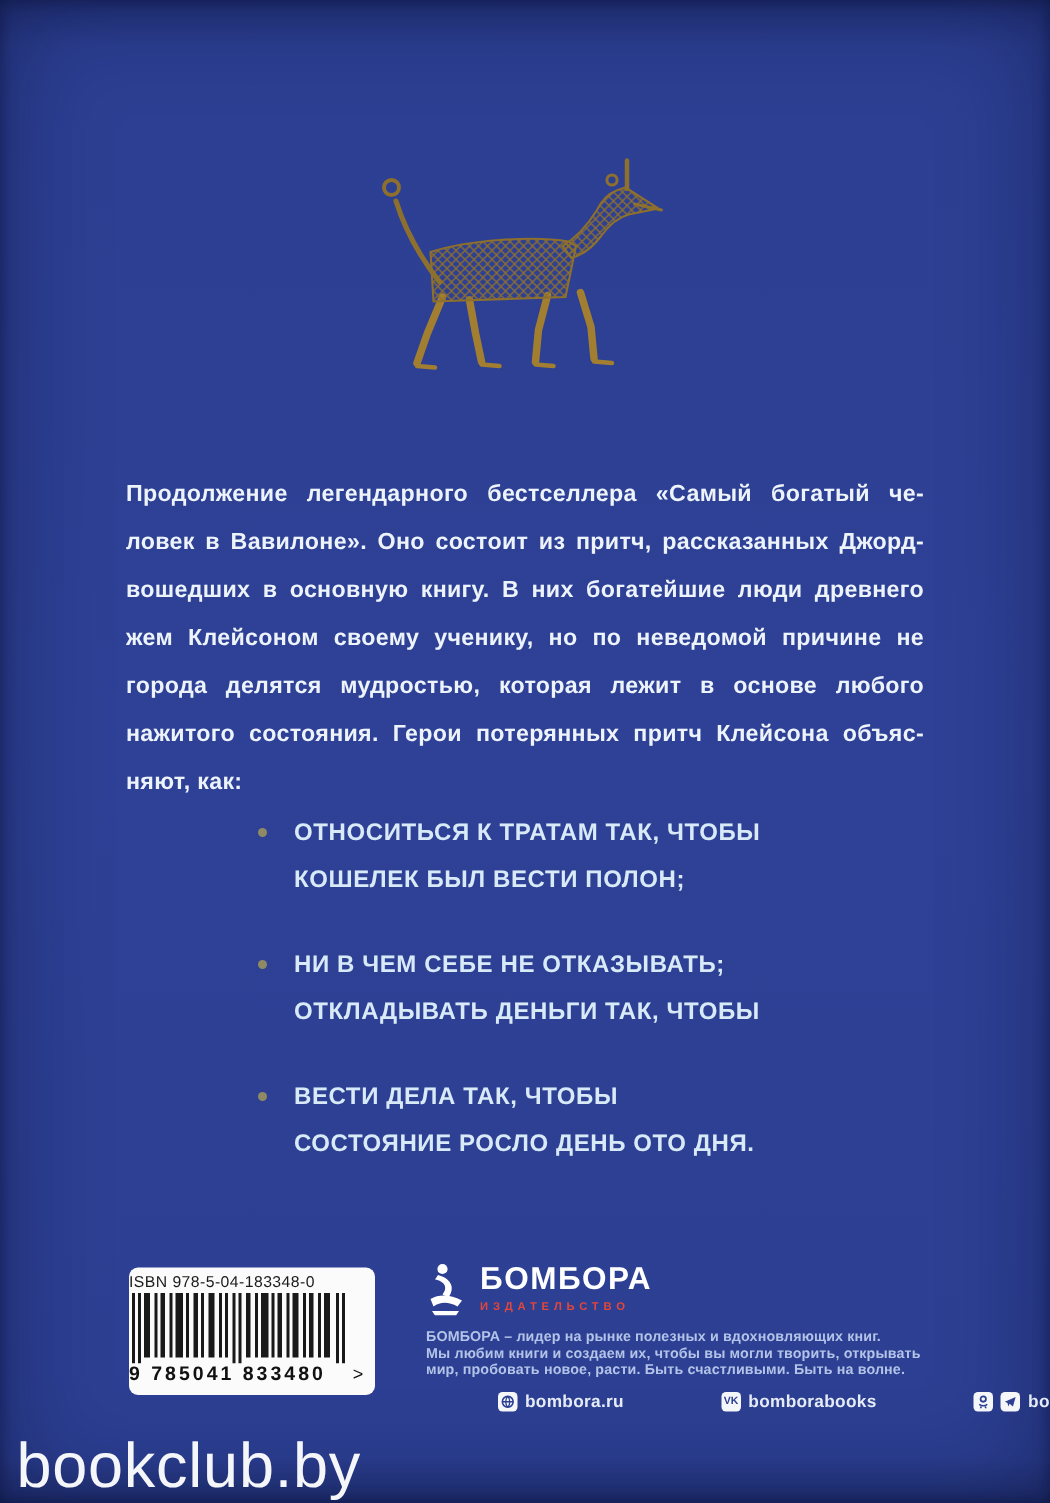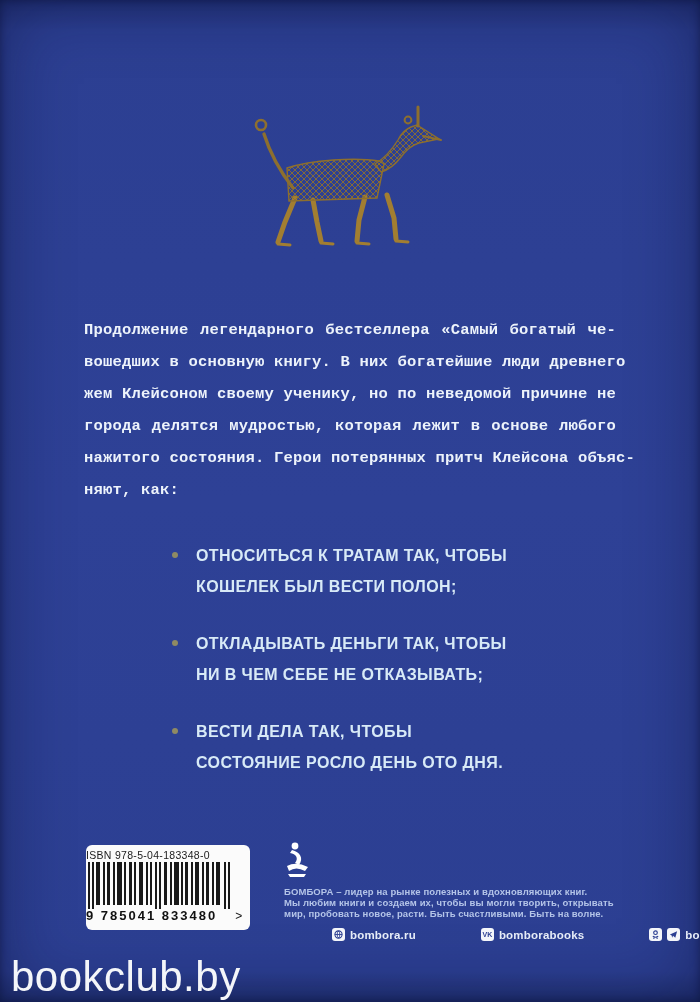--- a/index.html
+++ b/index.html
@@ -10,21 +10,21 @@
   }
   .cover{
     position:absolute;inset:0;
     background:linear-gradient(180deg,#24357e 0%,#2c3f92 3%,#2e4196 50%,#2c3f92 97%,#223376 100%);
     box-shadow:inset 0 0 70px rgba(8,14,50,.45), inset 0 0 10px rgba(5,10,40,.5);
   }
   
   .dragon{position:absolute;left:247px;top:98px;width:212px;height:155px;}
   
   .desc{position:absolute;left:84px;top:314px;width:532px;color:#edf3fb;
-        font-size:15.5px;font-weight:bold;letter-spacing:.2px;font-family:Liberation Mono, monospace;}
+        font-size:15.5px;font-weight:bold;letter-spacing:.2px;}
   .para-line{line-height:32px;text-align:justify;text-align-last:justify;white-space:nowrap;}
   .para-line.last{text-align-last:left;}
   
   .bullets{position:absolute;left:178px;top:540px;width:350px;color:#d8eaf7;}
   .bullet{position:relative;margin-bottom:26px;padding-left:18px;}
   .bullet .dot{position:absolute;left:-6px;top:12px;width:6px;height:6px;border-radius:50%;
                background:#8f8a63;}
   .bullet-line{font-size:16px;font-weight:bold;line-height:31px;letter-spacing:.4px;white-space:nowrap;}
   
   .barcode-box{position:absolute;left:86px;top:845px;width:164px;height:85px;background:#fbfbfb;
@@ -86,37 +86,38 @@
 
     <path d="M171,28 L171,9" stroke="#8d6f2e" stroke-width="3" stroke-linecap="round"></path>
 
     <circle cx="161" cy="22" r="3.4" fill="none" stroke="#8d6f2e" stroke-width="2"></circle>
 
     <path d="M176,38 L194,42" stroke="#8d6f2e" stroke-width="2" stroke-linecap="round"></path>
   </svg>
 
   <div class="desc">
     <div class="para-line">Продолжение легендарного бестселлера «Самый богатый че-</div>
+    <div class="para-line">ловек в Вавилоне». Оно состоит из притч, рассказанных Джорд-</div>
     <div class="para-line">вошедших в основную книгу. В них богатейшие люди древнего</div>
     <div class="para-line">жем Клейсоном своему ученику, но по неведомой причине не</div>
     <div class="para-line">города делятся мудростью, которая лежит в основе любого</div>
     <div class="para-line">нажитого состояния. Герои потерянных притч Клейсона объяс-</div>
     <div class="para-line last">няют, как:</div>
   </div>
 
   <div class="bullets">
     <div class="bullet">
       <span class="dot"></span>
       <div class="bullet-line">ОТНОСИТЬСЯ К ТРАТАМ ТАК, ЧТОБЫ</div>
       <div class="bullet-line">КОШЕЛЕК БЫЛ ВЕСТИ ПОЛОН;</div>
     </div>
     <div class="bullet">
       <span class="dot"></span>
+      <div class="bullet-line">НИ В ЧЕМ СЕБЕ НЕ ОТКАЗЫВАТЬ;</div>
       <div class="bullet-line">ОТКЛАДЫВАТЬ ДЕНЬГИ ТАК, ЧТОБЫ</div>
-      <div class="bullet-line">НИ В ЧЕМ СЕБЕ НЕ ОТКАЗЫВАТЬ;</div>
     </div>
     <div class="bullet">
       <span class="dot"></span>
       <div class="bullet-line">ВЕСТИ ДЕЛА ТАК, ЧТОБЫ</div>
       <div class="bullet-line">СОСТОЯНИЕ РОСЛО ДЕНЬ ОТО ДНЯ.</div>
     </div>
   </div>
 
   <div class="barcode-box">
     <div class="isbn">ISBN 978-5-04-183348-0</div>
@@ -159,20 +160,24 @@
   </div>
 
   <div class="pub">
     <div class="logo-row">
       <svg class="logo-icon" viewBox="0 0 27 36" xmlns="http://www.w3.org/2000/svg">
         <circle cx="11" cy="5" r="3.4" fill="#fff"></circle>
         <path d="M8,9 C16,11 20,17 15,24 L11,22 C15,17 12,13 6,12 Z" fill="#fff"></path>
         <path d="M3,25 Q12,20 24,26 L21,30 Q12,25 5,30 Z" fill="#fff"></path>
         <path d="M4,33 L22,33 L20,36 L6,36 Z" fill="#fff"></path>
       </svg>
+      <div>
+        <div class="logo-name">БОМБОРА</div>
+        <div class="logo-sub">ИЗДАТЕЛЬСТВО</div>
+      </div>
     </div>
     <div class="tagline">
       <div>БОМБОРА – лидер на рынке полезных и вдохновляющих книг.</div>
       <div>Мы любим книги и создаем их, чтобы вы могли творить, открывать</div>
       <div>мир, пробовать новое, расти. Быть счастливыми. Быть на волне.</div>
     </div>
     <div class="social">
       <div class="soc-item">
         <span class="soc-ic">
           <svg width="9" height="9" viewBox="0 0 10 10">

